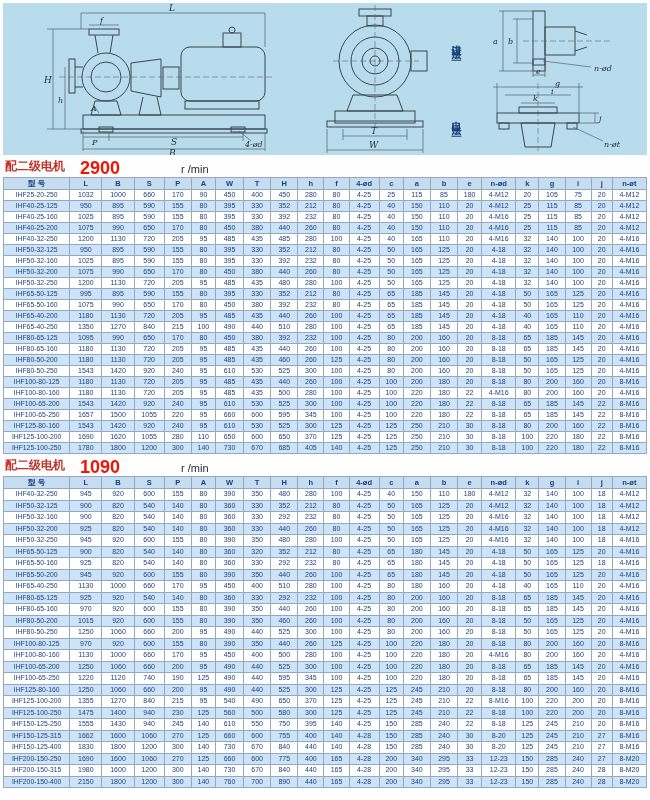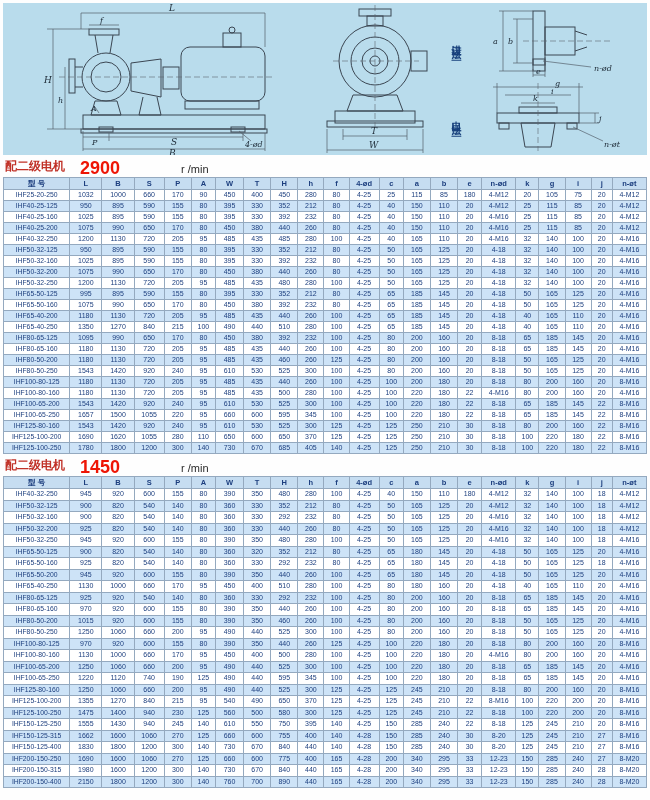--- a/index.html
+++ b/index.html
@@ -813,21 +813,21 @@
           <td>220</td>
           <td>180</td>
           <td>22</td>
           <td>8-M16</td>
         </tr>
       </tbody>
     </table>
 
   <div class="section-heading">
     <span class="heading-prefix">配二级电机</span>
-    <span class="heading-speed">1450</span>
+    <span class="heading-speed">1090</span>
     <span class="heading-unit">r /min</span>
   </div>
   <table class="dim-table t2">
       <colgroup>
         <col style="width: 66px;">
         <col style="width: 32px;">
         <col style="width: 32px;">
         <col style="width: 30px;">
         <col style="width: 27px;">
         <col style="width: 24px;">

